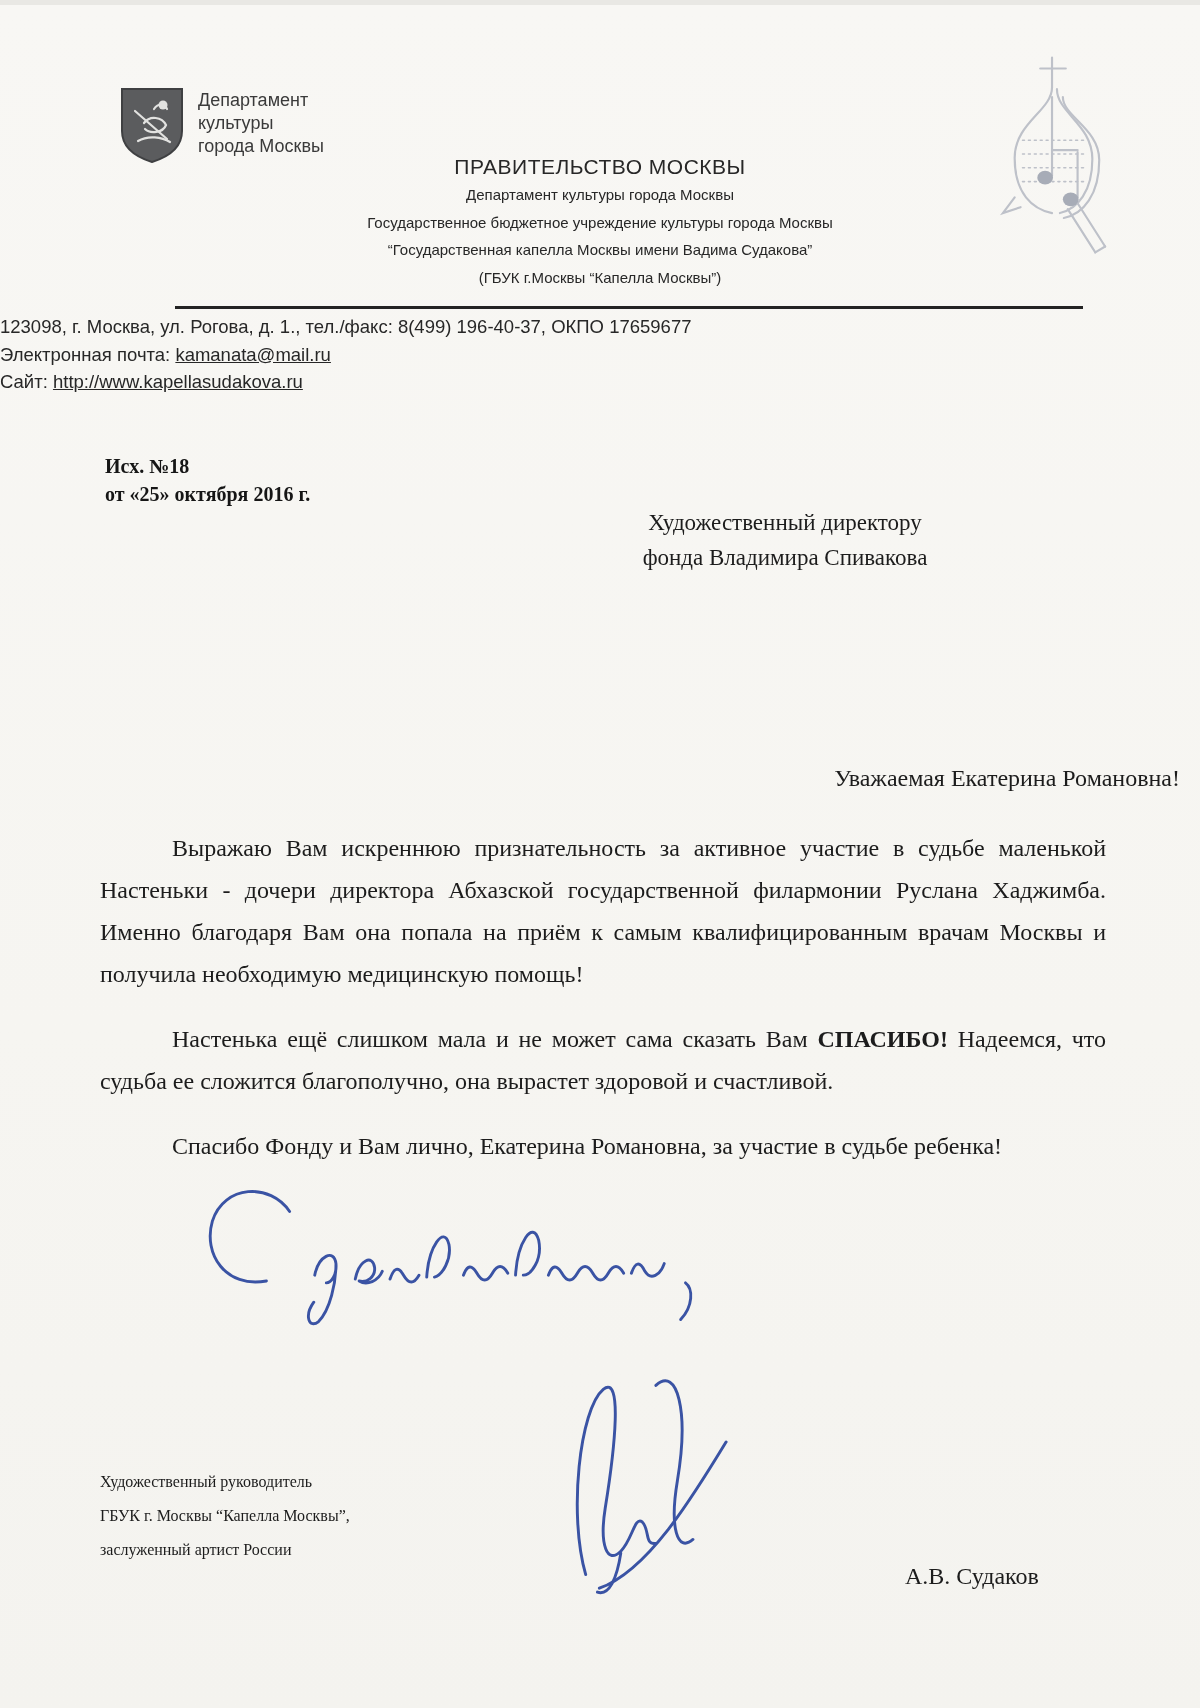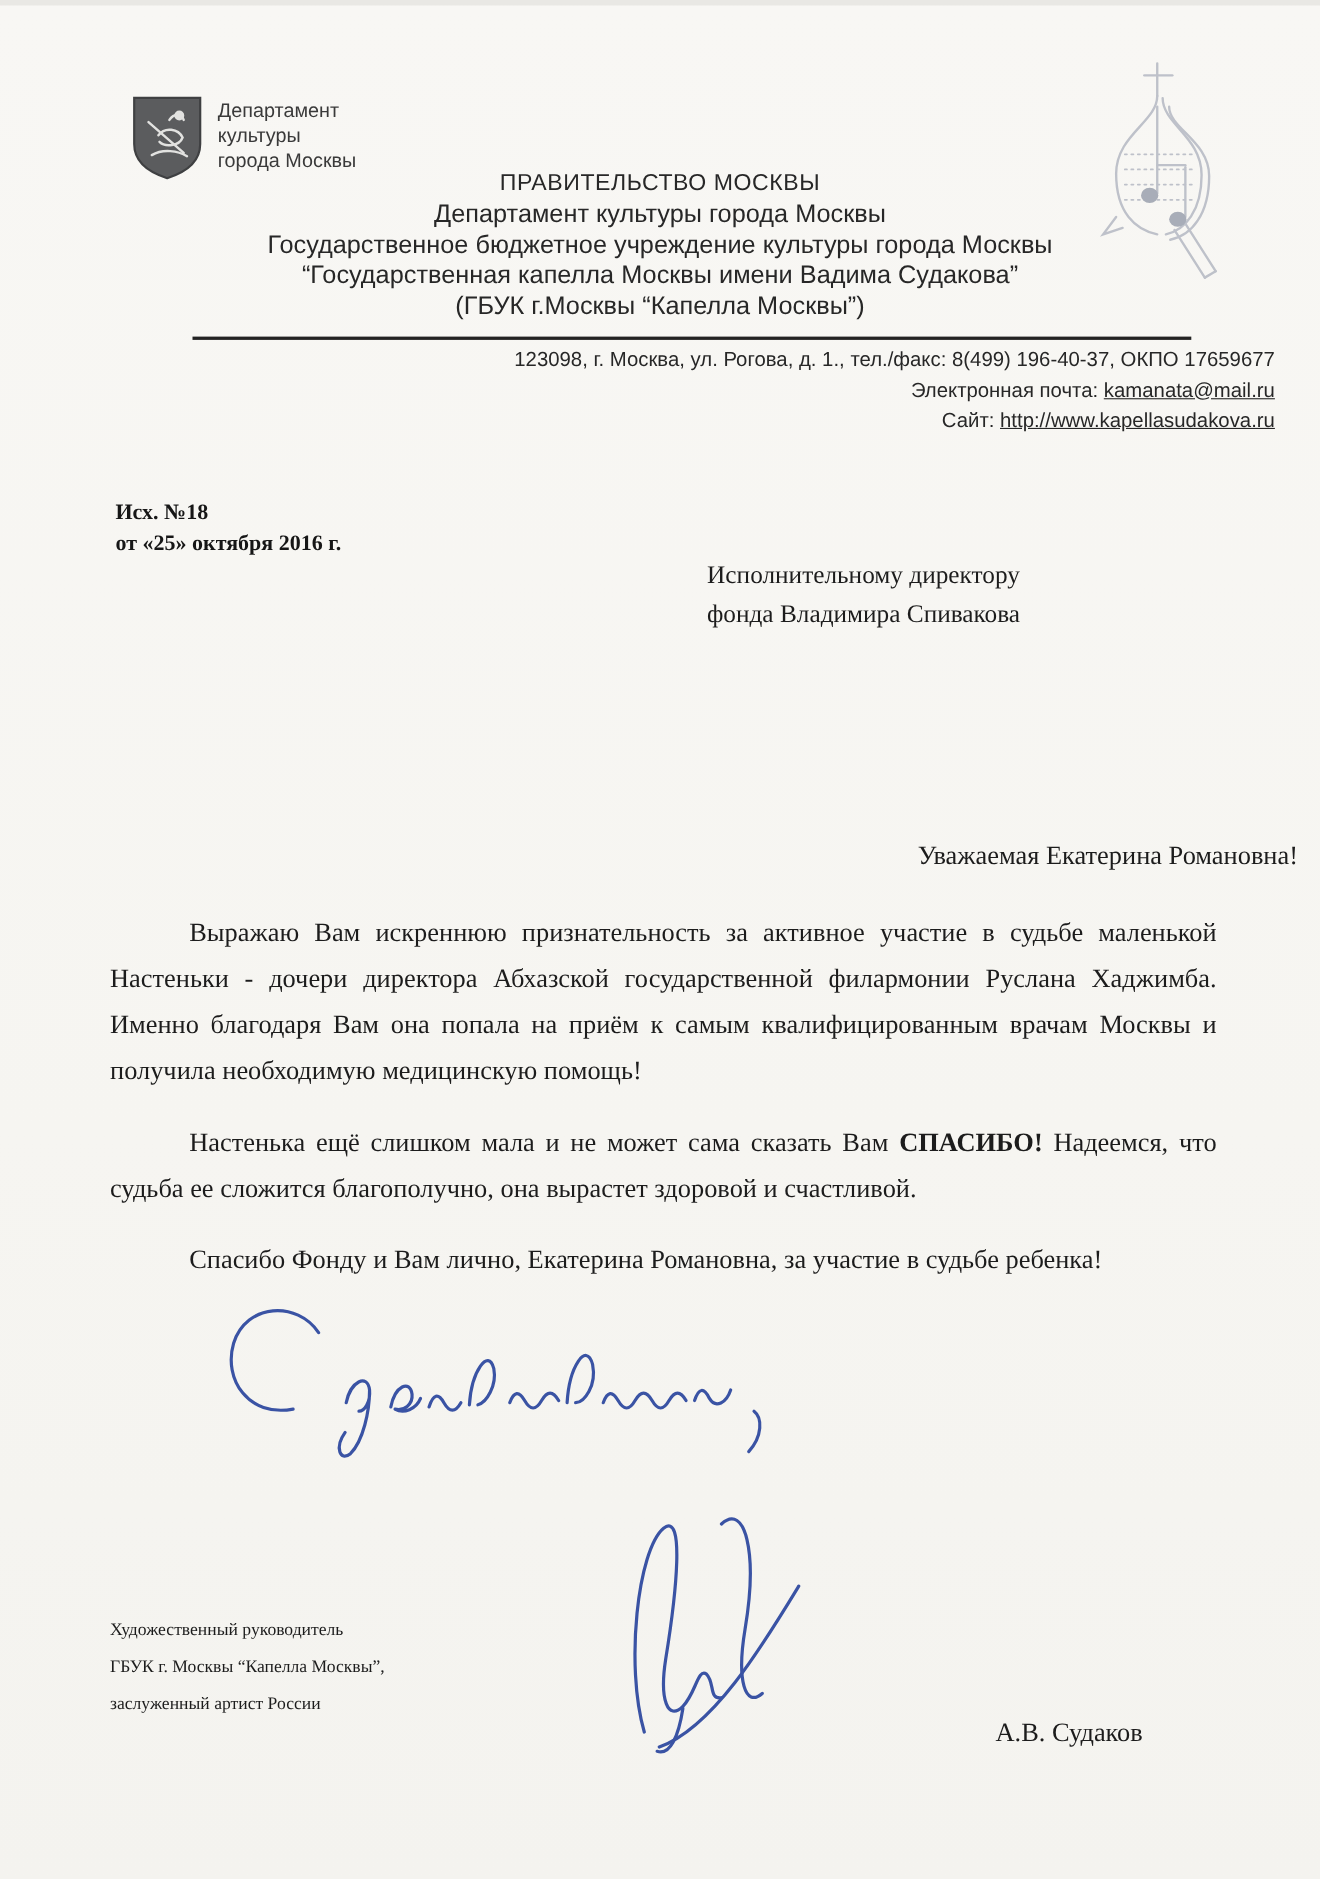--- a/index.html
+++ b/index.html
@@ -15,29 +15,29 @@
   .emblem{position:absolute;left:118px;top:80px;width:68px;height:80px;}
   .emblem-caption{
     position:absolute;left:198px;top:84px;
     font-family:"Liberation Sans",sans-serif;font-size:18px;line-height:23px;color:#3a3a3a;
   }
   .org-header{
     position:absolute;left:0;top:148px;width:1200px;text-align:center;
     font-family:"Liberation Sans",sans-serif;color:#272727;
   }
   .org-header .gov{font-size:21px;line-height:28px;letter-spacing:.5px;}
-  .org-header div{font-size:23px;line-height:27.5px;}
+  .org-header div{font-size:15px;line-height:27.5px;}
   .dome{position:absolute;left:995px;top:48px;width:118px;height:210px;opacity:.85;}
   .rule{
     position:absolute;left:175px;top:301px;width:908px;height:0;
     border-top:3px solid #232323;
   }
   .contacts{
-    position:absolute;left:0;top:308px;width:1111px;text-align:right;
-    font-family:"Liberation Sans",sans-serif;font-size:18.5px;line-height:27.5px;color:#272727;padding-left:48px;
+    position:absolute;left:0;top:308px;width:1111px;text-align:left;
+    font-family:"Liberation Sans",sans-serif;font-size:18.5px;line-height:27.5px;color:#272727;
   }
   .contacts .lnk{text-decoration:underline;}
   
   .ref{
     position:absolute;left:105px;top:447px;
     font-family:"Liberation Serif",serif;font-weight:bold;font-size:20px;line-height:28px;color:#161616;
   }
   .recipient{
     position:absolute;left:555px;top:500px;width:460px;text-align:center;
     font-family:"Liberation Serif",serif;font-size:23px;line-height:35px;color:#1c1c1c;
@@ -131,21 +131,21 @@
     <div><span>Электронная почта: </span><span class="lnk">kamanata@mail.ru</span></div>
     <div><span>Сайт: </span><span class="lnk">http://www.kapellasudakova.ru</span></div>
   </div>
 
   <div class="ref">
     <div>Исх. №18</div>
     <div>от «25» октября 2016 г.</div>
   </div>
 
   <div class="recipient">
-    <div>Исполнительному директору</div>
+    <div>Художественный директору</div>
     <div>фонда Владимира Спивакова</div>
   </div>
 
   <div class="salutation">Уважаемая Екатерина Романовна!</div>
 
   <div class="body-text">
     <p>Выражаю Вам искреннюю признательность за активное участие в судьбе маленькой Настеньки - дочери директора Абхазской государственной филармонии Руслана Хаджимба. Именно благодаря Вам она попала на приём к самым квалифицированным врачам Москвы и получила необходимую медицинскую помощь!</p>
     <p><span>Настенька ещё слишком мала и не может сама сказать Вам </span><span class="b">СПАСИБО!</span><span> Надеемся, что судьба ее сложится благополучно, она вырастет здоровой и счастливой.</span></p>
     <p>Спасибо Фонду и Вам лично, Екатерина Романовна, за участие в судьбе ребенка!</p>
   </div>

